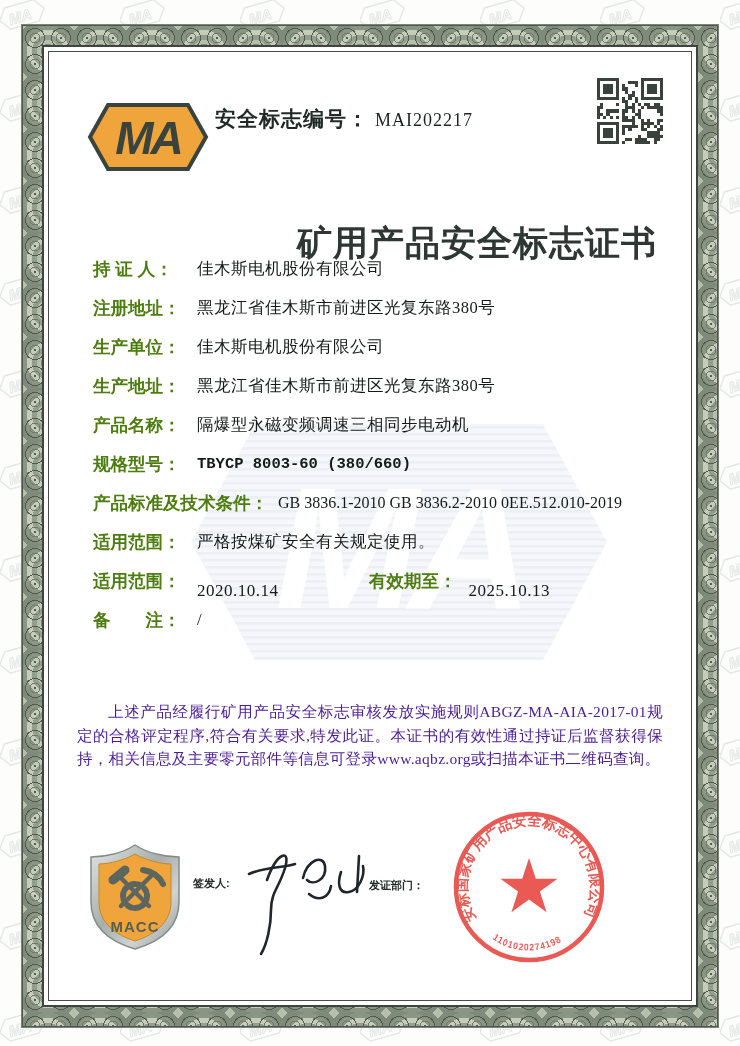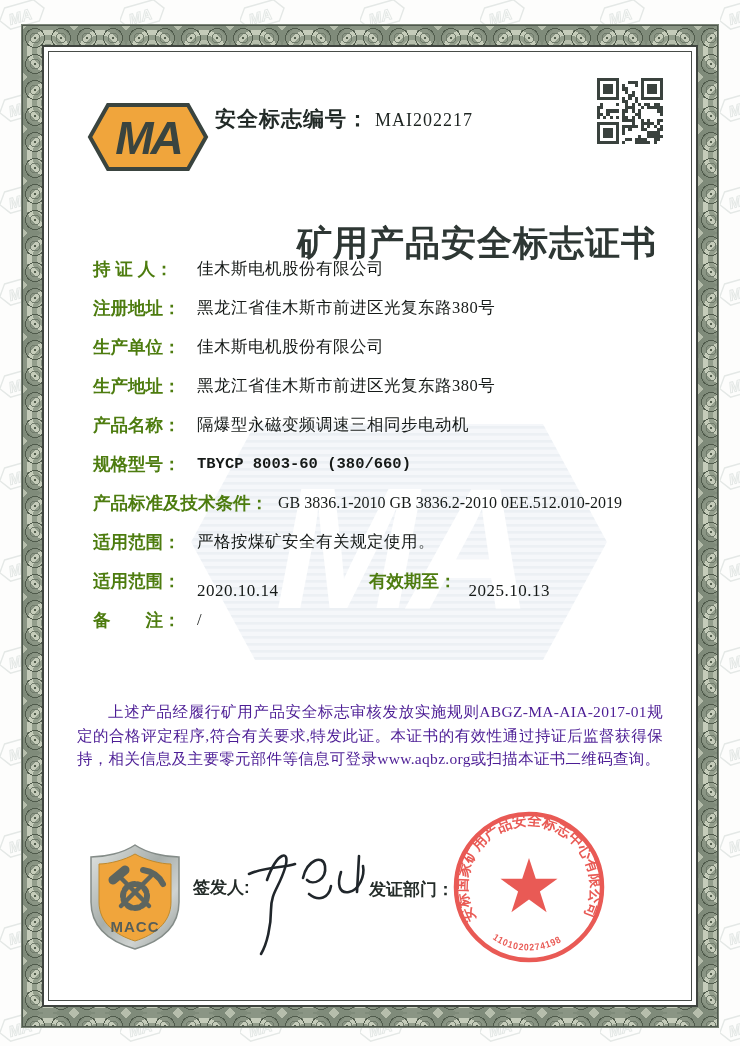--- a/index.html
+++ b/index.html
@@ -53,21 +53,21 @@
   .flabel.second{min-width:0;margin-left:12px;}
   
   .statement{
     left:28px;top:648px;width:586px;z-index:2;
     font-family:"Liberation Serif",serif;font-size:15.5px;line-height:23.5px;
     color:#4c1d95;text-indent:2em;text-align:justify;letter-spacing:0.3px;
   }
   
   .watermark{left:130px;top:360px;z-index:1;opacity:0.55;}
   
-  .signer-label,.issuer-label{font-weight:bold;font-size:17px;color:#242c29;z-index:2;white-space:nowrap;}
+  .signer-label,.issuer-label{font-weight:bold;font-size:11px;color:#242c29;z-index:2;white-space:nowrap;}
   .signer-label{left:144px;top:824px;}
   .issuer-label{left:320px;top:826px;}
   .signature{left:178px;top:770px;z-index:3;}
   .shield{left:36px;top:790px;z-index:2;}
   .qr{left:548px;top:26px;width:66px;height:66px;z-index:2;}
   .qr svg{width:100%;height:100%;fill:#3a423e;shape-rendering:crispEdges;}
   .ma-logo{left:38px;top:50px;z-index:2;}
   .seal{left:400px;top:755px;z-index:4;opacity:0.92;mix-blend-mode:multiply;}
 </style>
 </head>

